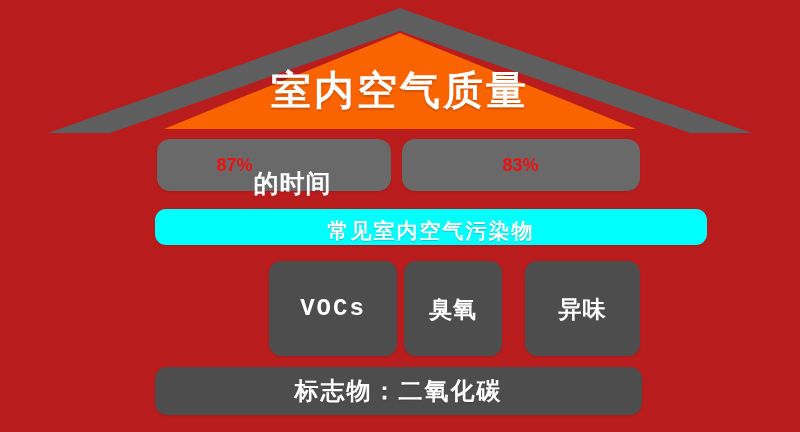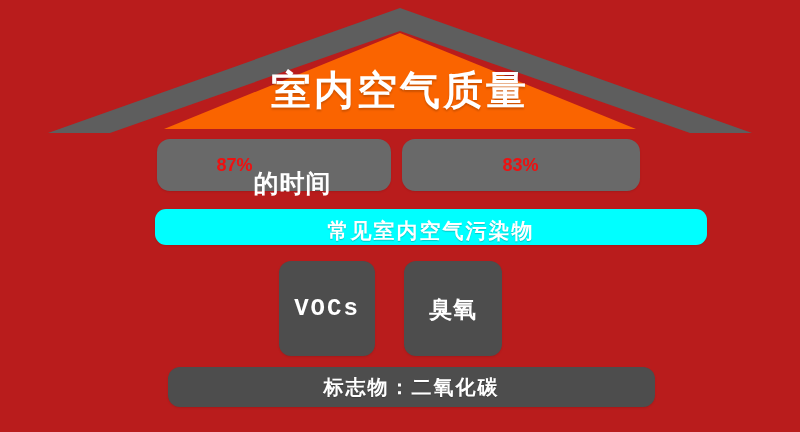--- a/index.html
+++ b/index.html
@@ -103,39 +103,39 @@
   .poll {
     top: 261px;
     height: 95px;
     font-size: 23px;
     background: #4d4d4d;
     border-radius: 12px;
     letter-spacing: 1px;
     line-height: 28px;
   }
   #poll-0 { left: 157px; width: 114px; }
-  #poll-1 { left: 279px; width: 96px; }
+  #poll-1 { left: 269px; width: 128px; }
   #poll-2 { left: 404px; width: 98px; }
   #poll-3 { left: 525px; width: 115px; }
   .poll-mono {
     font-family: "Liberation Mono", "DejaVu Sans Mono", monospace;
     font-size: 24px;
     line-height: 29px;
     letter-spacing: 2px;
   }
 
   
   #footer-bar {
-    left: 168px;
+    left: 155px;
     top: 367px;
     width: 487px;
-    height: 40px;
+    height: 48px;
     background: #4d4d4d;
     border-radius: 12px;
-    font-size: 20px;
+    font-size: 24px;
     letter-spacing: 2px;
     text-shadow: 0 1px 1px rgba(0,0,0,0.20);
   }
 </style>
 </head>
 <body>
 
 <div id="stage">
 
   <div id="roof">
@@ -163,18 +163,21 @@
   </div>
 
   <div class="blk poll poll-mono" id="poll-1">
     <div>
       <div>VOCs</div>
     </div>
   </div>
   <div class="blk poll" id="poll-2">
     <span>臭氧</span>
   </div>
+  <div class="blk poll" id="poll-3">
+    <span>异味</span>
+  </div>
 
   <div class="blk" id="footer-bar">
     <span>标志物：二氧化碳</span>
   </div>
 
 </div>
 
 </body></html>

